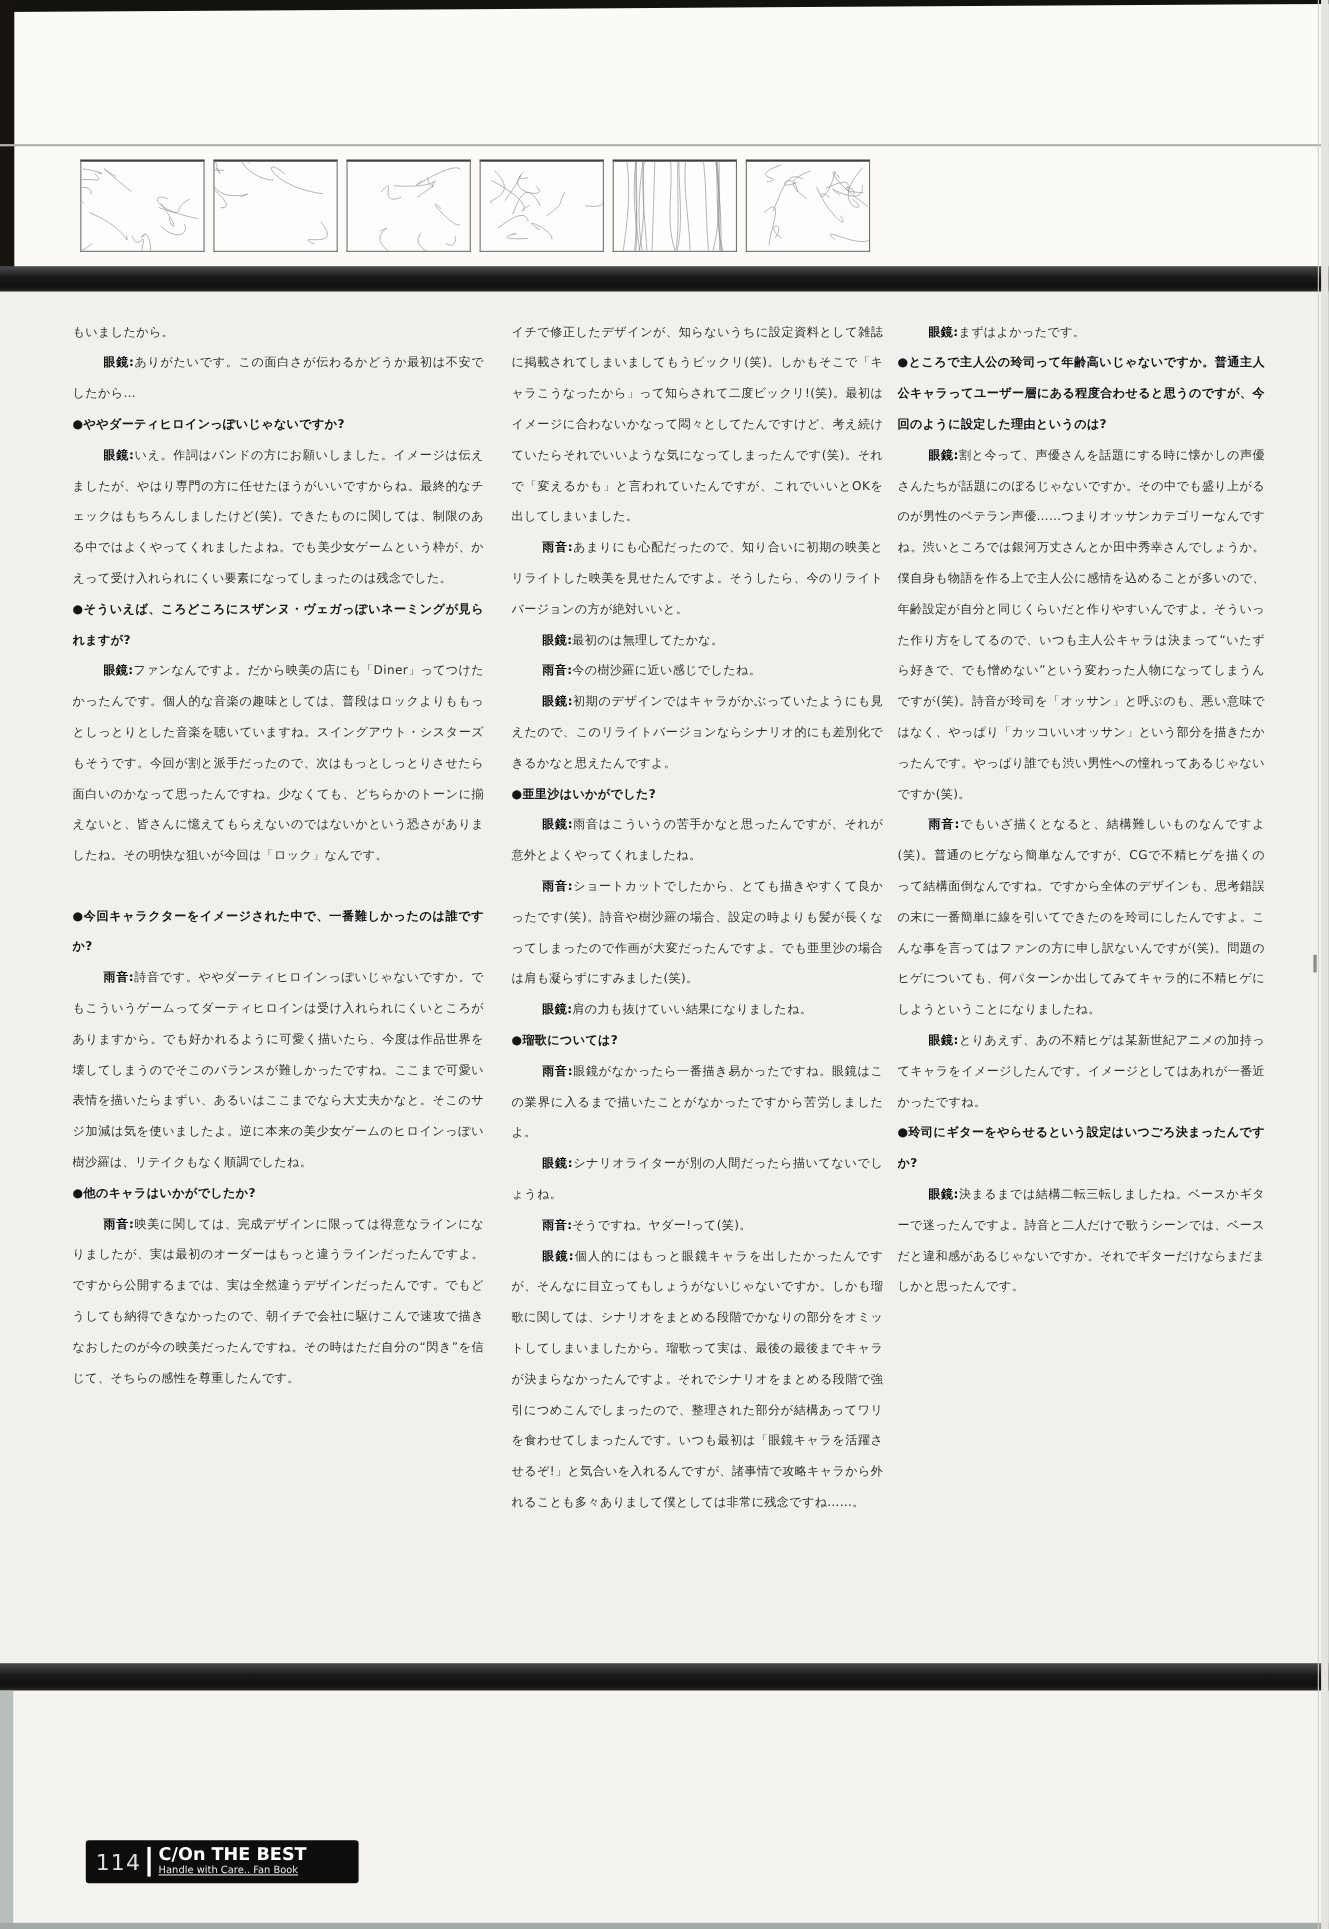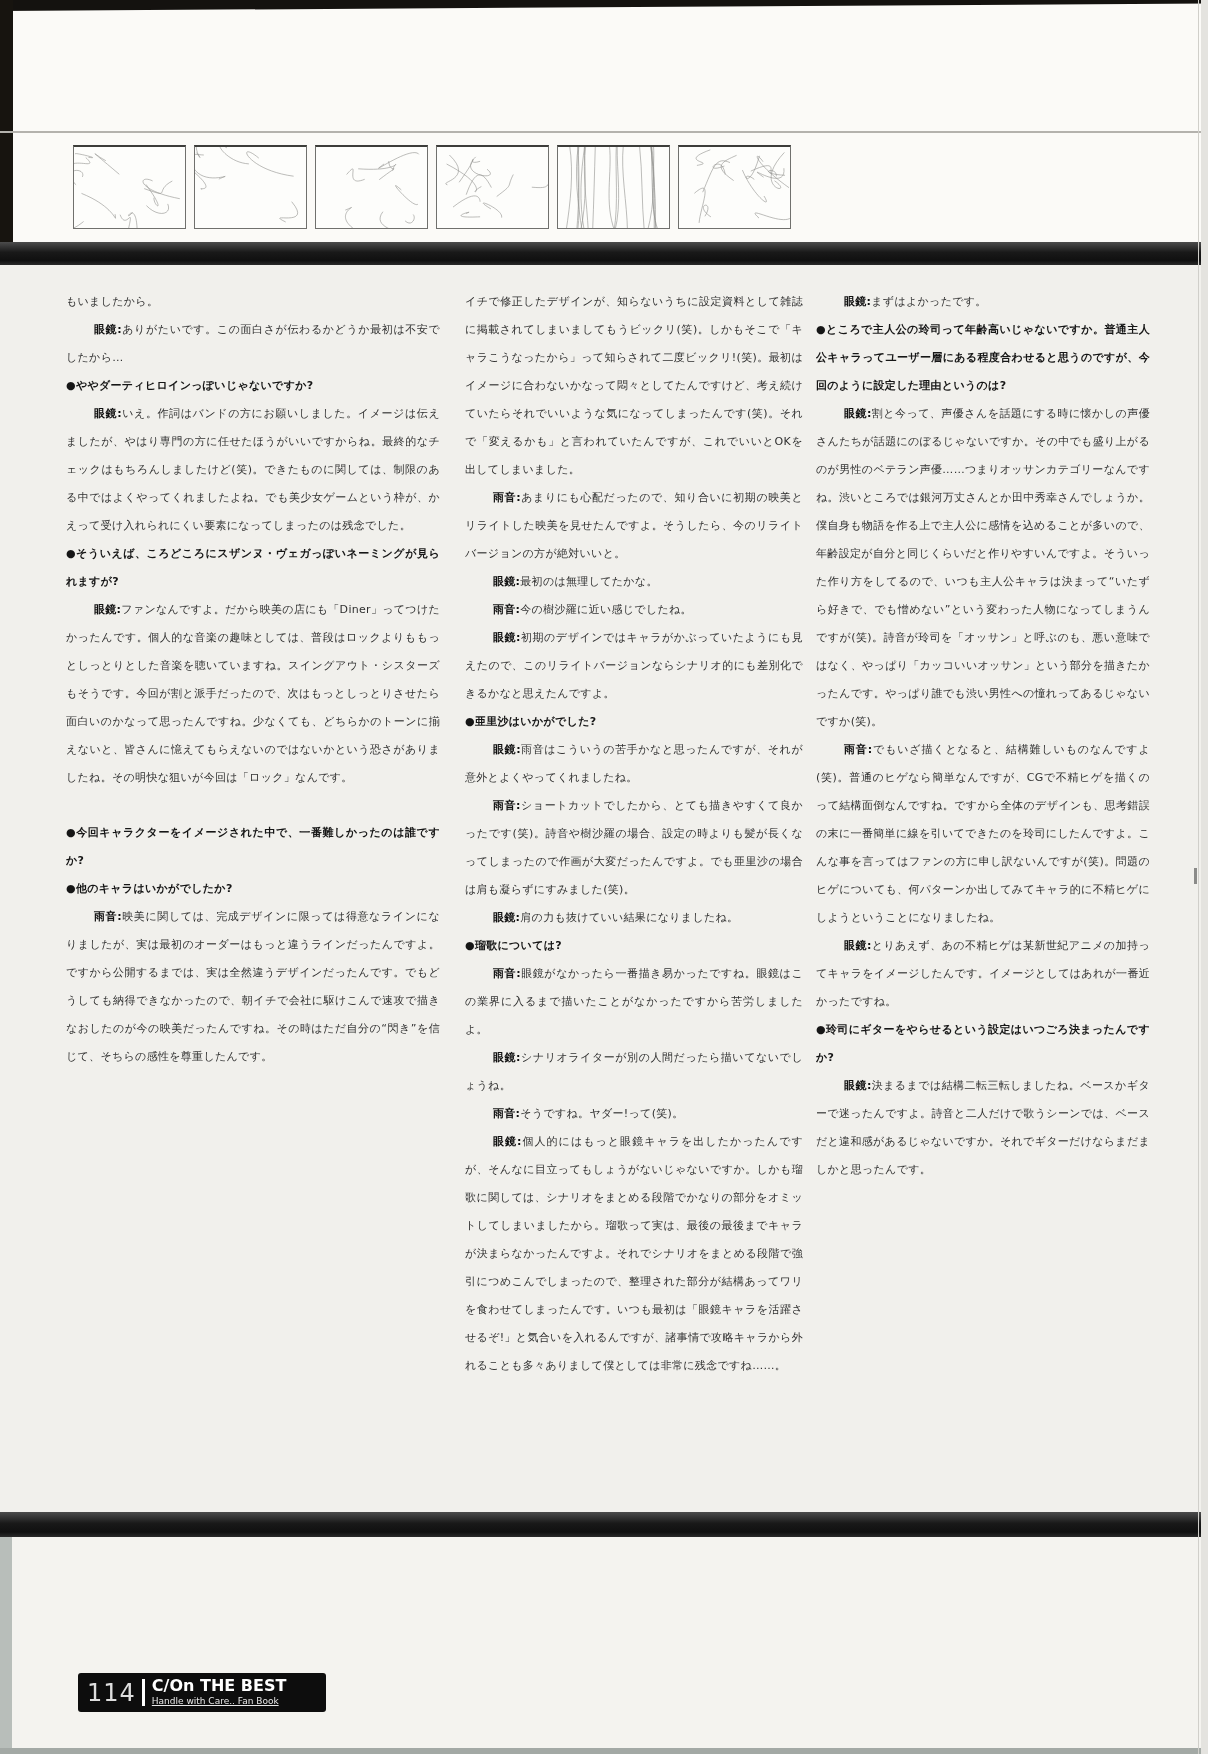--- a/index.html
+++ b/index.html
@@ -29,21 +29,21 @@
   .blk{margin:0;}
   .q{font-weight:bold;color:#161616;}
   .spk{font-weight:bold;color:#0e0e0e;margin-left:28px;}
   .gap{height:27px;}
   
   .footer-zone{position:absolute;left:0;top:1537px;width:1208px;height:217px;background:#f4f3ef;}
   .gutter-bottom{position:absolute;left:0;top:1537px;width:12px;height:217px;background:#b8beba;}
   .bottom-strip{position:absolute;left:0;top:1748px;width:1208px;height:6px;background:#a3a9a5;}
   .logo{position:absolute;left:78px;top:1673px;width:248px;height:39px;background:#0d0d0d;border-radius:3px;
         display:flex;align-items:center;padding:0 9px;box-sizing:border-box;color:#ffffff;}
-  .logo-num{font-size:24px;color:#dedede;letter-spacing:1px;margin-right:6px;}
+  .logo-num{font-size:20px;color:#dedede;letter-spacing:1px;margin-right:6px;}
   .logo-bar{width:3px;height:27px;background:#ffffff;margin-right:7px;flex:0 0 auto;}
   .logo-t1{font-size:16px;font-weight:bold;line-height:1.05;white-space:nowrap;}
   .logo-t2{font-size:9px;line-height:1.05;margin-top:2px;white-space:nowrap;color:#e8e8e8;text-decoration:underline;}
   
   .right-edge{position:absolute;right:0;top:0;width:7px;height:1754px;background:#e4e3df;}
   .right-edge-line{position:absolute;left:1198px;top:0;width:1px;height:1754px;background:#d0cfca;}
   .edge-tick{position:absolute;left:1194px;top:868px;width:3px;height:16px;background:#8b8b89;}
 </style>
 </head>
 <body>
@@ -155,20 +155,21 @@
 
   <div class="col col-1">
       <p class="blk d"><span>もいましたから。</span></p>
       <p class="blk d"><b class="spk">眼鏡:</b><span>ありがたいです。この面白さが伝わるかどうか最初は不安でしたから…</span></p>
       <p class="blk q">●ややダーティヒロインっぽいじゃないですか?</p>
       <p class="blk d"><b class="spk">眼鏡:</b><span>いえ。作詞はバンドの方にお願いしました。イメージは伝えましたが、やはり専門の方に任せたほうがいいですからね。最終的なチェックはもちろんしましたけど(笑)。できたものに関しては、制限のある中ではよくやってくれましたよね。でも美少女ゲームという枠が、かえって受け入れられにくい要素になってしまったのは残念でした。</span></p>
       <p class="blk q">●そういえば、ころどころにスザンヌ・ヴェガっぽいネーミングが見られますが?</p>
       <p class="blk d"><b class="spk">眼鏡:</b><span>ファンなんですよ。だから映美の店にも「Diner」ってつけたかったんです。個人的な音楽の趣味としては、普段はロックよりももっとしっとりとした音楽を聴いていますね。スイングアウト・シスターズもそうです。今回が割と派手だったので、次はもっとしっとりさせたら面白いのかなって思ったんですね。少なくても、どちらかのトーンに揃えないと、皆さんに憶えてもらえないのではないかという恐さがありましたね。その明快な狙いが今回は「ロック」なんです。</span></p>
       <div class="gap"></div>
       <p class="blk q">●今回キャラクターをイメージされた中で、一番難しかったのは誰ですか?</p>
+      <p class="blk d"><b class="spk">雨音:</b><span>詩音です。ややダーティヒロインっぽいじゃないですか。でもこういうゲームってダーティヒロインは受け入れられにくいところがありますから。でも好かれるように可愛く描いたら、今度は作品世界を壊してしまうのでそこのバランスが難しかったですね。ここまで可愛い表情を描いたらまずい、あるいはここまでなら大丈夫かなと。そこのサジ加減は気を使いましたよ。逆に本来の美少女ゲームのヒロインっぽい樹沙羅は、リテイクもなく順調でしたね。</span></p>
       <p class="blk q">●他のキャラはいかがでしたか?</p>
       <p class="blk d"><b class="spk">雨音:</b><span>映美に関しては、完成デザインに限っては得意なラインになりましたが、実は最初のオーダーはもっと違うラインだったんですよ。ですから公開するまでは、実は全然違うデザインだったんです。でもどうしても納得できなかったので、朝イチで会社に駆けこんで速攻で描きなおしたのが今の映美だったんですね。その時はただ自分の“閃き”を信じて、そちらの感性を尊重したんです。</span></p>
     </div>
   <div class="col col-2">
       <p class="blk d"><span>イチで修正したデザインが、知らないうちに設定資料として雑誌に掲載されてしまいましてもうビックリ(笑)。しかもそこで「キャラこうなったから」って知らされて二度ビックリ!(笑)。最初はイメージに合わないかなって悶々としてたんですけど、考え続けていたらそれでいいような気になってしまったんです(笑)。それで「変えるかも」と言われていたんですが、これでいいとOKを出してしまいました。</span></p>
       <p class="blk d"><b class="spk">雨音:</b><span>あまりにも心配だったので、知り合いに初期の映美とリライトした映美を見せたんですよ。そうしたら、今のリライトバージョンの方が絶対いいと。</span></p>
       <p class="blk d"><b class="spk">眼鏡:</b><span>最初のは無理してたかな。</span></p>
       <p class="blk d"><b class="spk">雨音:</b><span>今の樹沙羅に近い感じでしたね。</span></p>
       <p class="blk d"><b class="spk">眼鏡:</b><span>初期のデザインではキャラがかぶっていたようにも見えたので、このリライトバージョンならシナリオ的にも差別化できるかなと思えたんですよ。</span></p>
       <p class="blk q">●亜里沙はいかがでした?</p>

